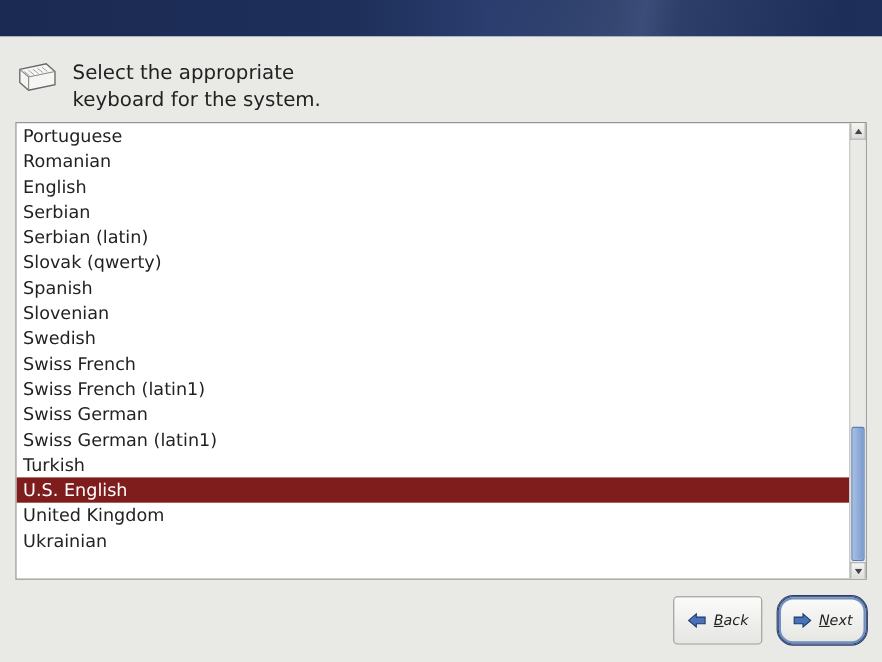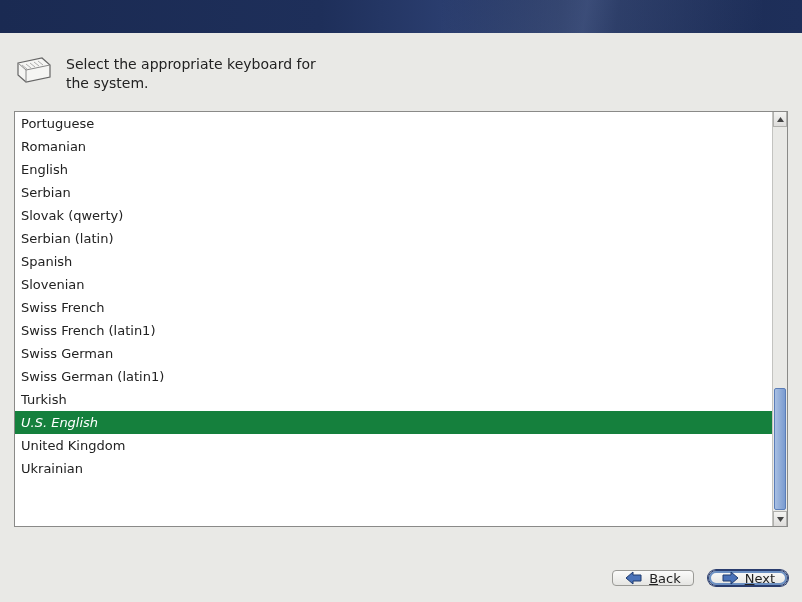--- a/index.html
+++ b/index.html
@@ -32,21 +32,21 @@
       align-items: flex-start;
       padding: 22px 16px 0 16px;
       gap: 14px;
     }
     .kbd-icon {
       width: 36px;
       height: 28px;
       flex: 0 0 auto;
     }
     .instruction {
-      font-size: 14px;
+      font-size: 18px;
       line-height: 1.35;
       max-width: 260px;
     }
     .list-wrap {
       position: absolute;
       left: 14px;
       right: 14px;
       top: 111px;
       height: 416px;
       border: 1px solid #8a8a88;
@@ -54,28 +54,27 @@
       display: flex;
     }
     .list {
       flex: 1 1 auto;
       overflow: hidden;
     }
     .item {
       height: 23px;
       line-height: 23px;
       padding-left: 6px;
-      font-size: 13px;
+      font-size: 16px;
       color: #222;
       white-space: nowrap;
     }
     .item.selected {
-      background: #15803d;
+      background: #7f1d1d;
       color: #fff;
-      font-style: italic;
     }
     .scrollbar {
       flex: 0 0 15px;
       background: #e9e9e6;
       border-left: 1px solid #c3c3c0;
       position: relative;
     }
     .sb-btn {
       position: absolute;
       left: 0; right: 0;
@@ -99,33 +98,34 @@
       border-radius: 2px;
     }
     .footer {
       position: absolute;
       bottom: 16px;
       right: 14px;
       display: flex;
       gap: 14px;
     }
     .btn {
-      height: 16px;
+      height: 44px;
       min-width: 78px;
       padding: 0 12px;
       background: linear-gradient(#fbfbfa, #e5e5e2);
       border: 1px solid #9a9a96;
       border-radius: 4px;
       display: flex;
       align-items: center;
       justify-content: space-between;
       gap: 6px;
       font-size: 13px;
       color: #222;
       cursor: pointer;
+      font-style: italic;
     }
     .btn.focused {
       box-shadow: 0 0 0 2px #6d91c3 inset, 0 0 0 1px #2a3d6e;
       border-color: #2a3d6e;
       border-radius: 14px;
     }
     .btn-label .u { text-decoration: underline; }
     .arrow-icon { width: 18px; height: 14px; }
   </style>
 </head>
@@ -150,24 +150,25 @@
   </div>
   <div class="instruction">Select the appropriate keyboard for the system.</div>
 </div>
 
 <div class="list-wrap">
   <div class="list" id="kbd-list">
       <div class="item">Portuguese</div>
       <div class="item">Romanian</div>
       <div class="item">English</div>
       <div class="item">Serbian</div>
+      <div class="item">Serbian (latin)</div>
       <div class="item">Slovak (qwerty)</div>
-      <div class="item">Serbian (latin)</div>
       <div class="item">Spanish</div>
       <div class="item">Slovenian</div>
+      <div class="item">Swedish</div>
       <div class="item">Swiss French</div>
       <div class="item">Swiss French (latin1)</div>
       <div class="item">Swiss German</div>
       <div class="item">Swiss German (latin1)</div>
       <div class="item">Turkish</div>
       <div class="item selected">U.S. English</div>
       <div class="item">United Kingdom</div>
       <div class="item">Ukrainian</div>
     </div>
   <div class="scrollbar">

